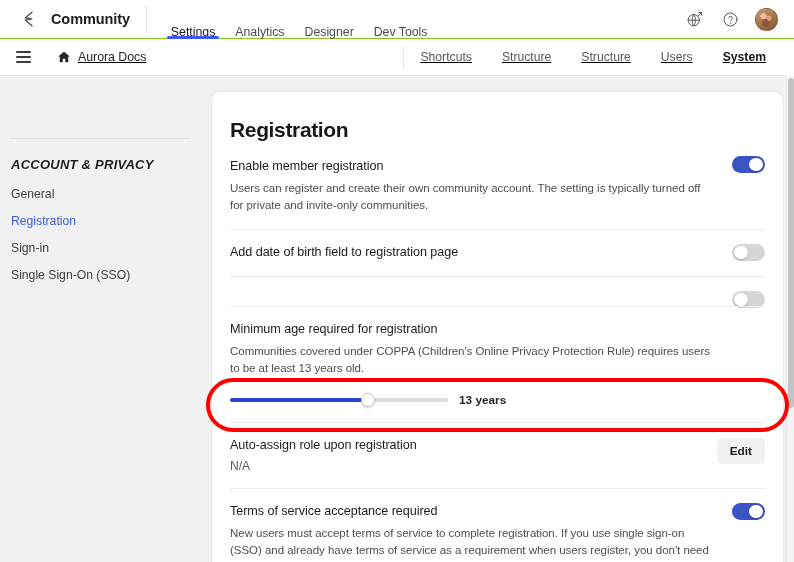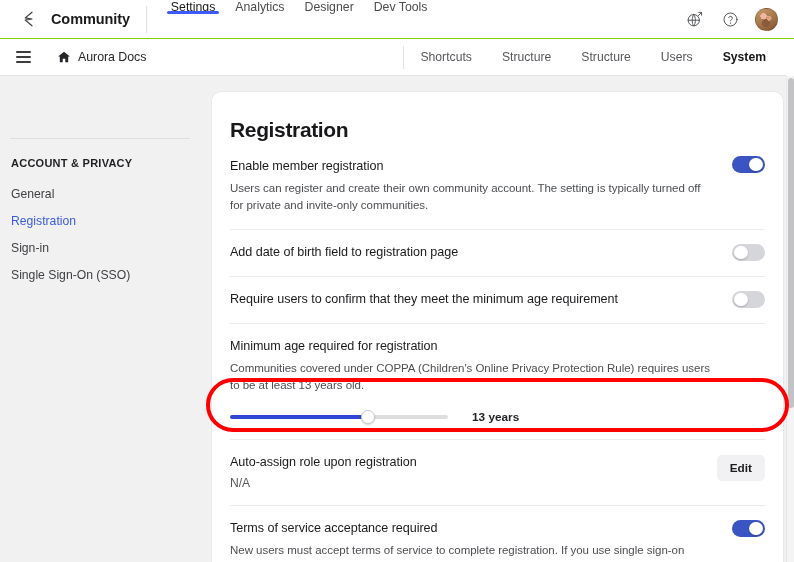--- a/index.html
+++ b/index.html
@@ -52,21 +52,21 @@
   .brand-divider {
     width: 1px;
     height: 27px;
     background: #e2e2e4;
     margin-left: 16px;
     margin-right: 14px;
   }
 
   .mainnav {
     display: flex;
-    align-items: flex-start;
+    align-items: flex-end;
     height: 39px;
   }
 
   .mainnav-item {
     position: relative;
     display: flex;
     align-items: center;
     padding: 0 10px;
     font-size: 12.3px;
     color: #4c4c4e;
@@ -119,20 +119,21 @@
   .subbar {
     position: absolute;
     top: 39px; left: 0;
     width: 786px;
     height: 37px;
     background: #ffffff;
     border-bottom: 1px solid #e4e4e6;
     display: flex;
     align-items: center;
     padding: 0 14px 0 14px;
+    text-decoration: underline;
   }
 
   .hamburger {
     width: 22px; height: 22px;
     display: flex; flex-direction: column; justify-content: center;
     gap: 3.5px;
     cursor: pointer;
     margin-left: 2px;
   }
   .hamburger span {
@@ -207,25 +208,26 @@
     left: 10px;
     width: 180px;
     height: 1px;
     background: #dedee0;
   }
 
   .sidebar-group-title {
     position: absolute;
     top: 81px;
     left: 11px;
-    font-size: 11px;
+    font-size: 13px;
     font-weight: bold;
     color: #1f1f22;
     letter-spacing: 0.25px;
     white-space: nowrap;
+    font-style: italic;
   }
 
   .sidebar-list {
     position: absolute;
     top: 104px;
     left: 0;
     width: 196px;
     list-style: none;
   }
   .sidebar-item {
@@ -316,21 +318,21 @@
     box-shadow: 0 1px 2px rgba(0,0,0,0.22);
     transition: none;
   }
   .toggle.on .knob { left: 17.2px; }
 
   
   .slider-wrap {
     display: flex;
     align-items: center;
     margin-top: 16px;
-    gap: 24px;
+    gap: 11px;
   }
   .slider-track {
     position: relative;
     width: 218px;
     height: 4px;
     border-radius: 3px;
     background: #dddee0;
     cursor: pointer;
   }
   .slider-fill {
@@ -510,21 +512,20 @@
       </div>
 
       <div class="setting-row">
         <div class="setting-label">Add date of birth field to registration page</div>
         <div class="toggle">
           <div class="knob"></div>
         </div>
       </div>
 
       <div class="setting-row">
-        <div class="setting-label">Require users to confirm that they meet the minimum age requirement</div>
         <div class="toggle">
           <div class="knob"></div>
         </div>
       </div>
 
       <div class="setting-row">
         <div class="setting-label">Minimum age required for registration</div>
         <div class="setting-desc">Communities covered under COPPA (Children's Online Privacy Protection Rule) requires users to be at least 13 years old.</div>
         <div class="slider-wrap">
           <div class="slider-track">

